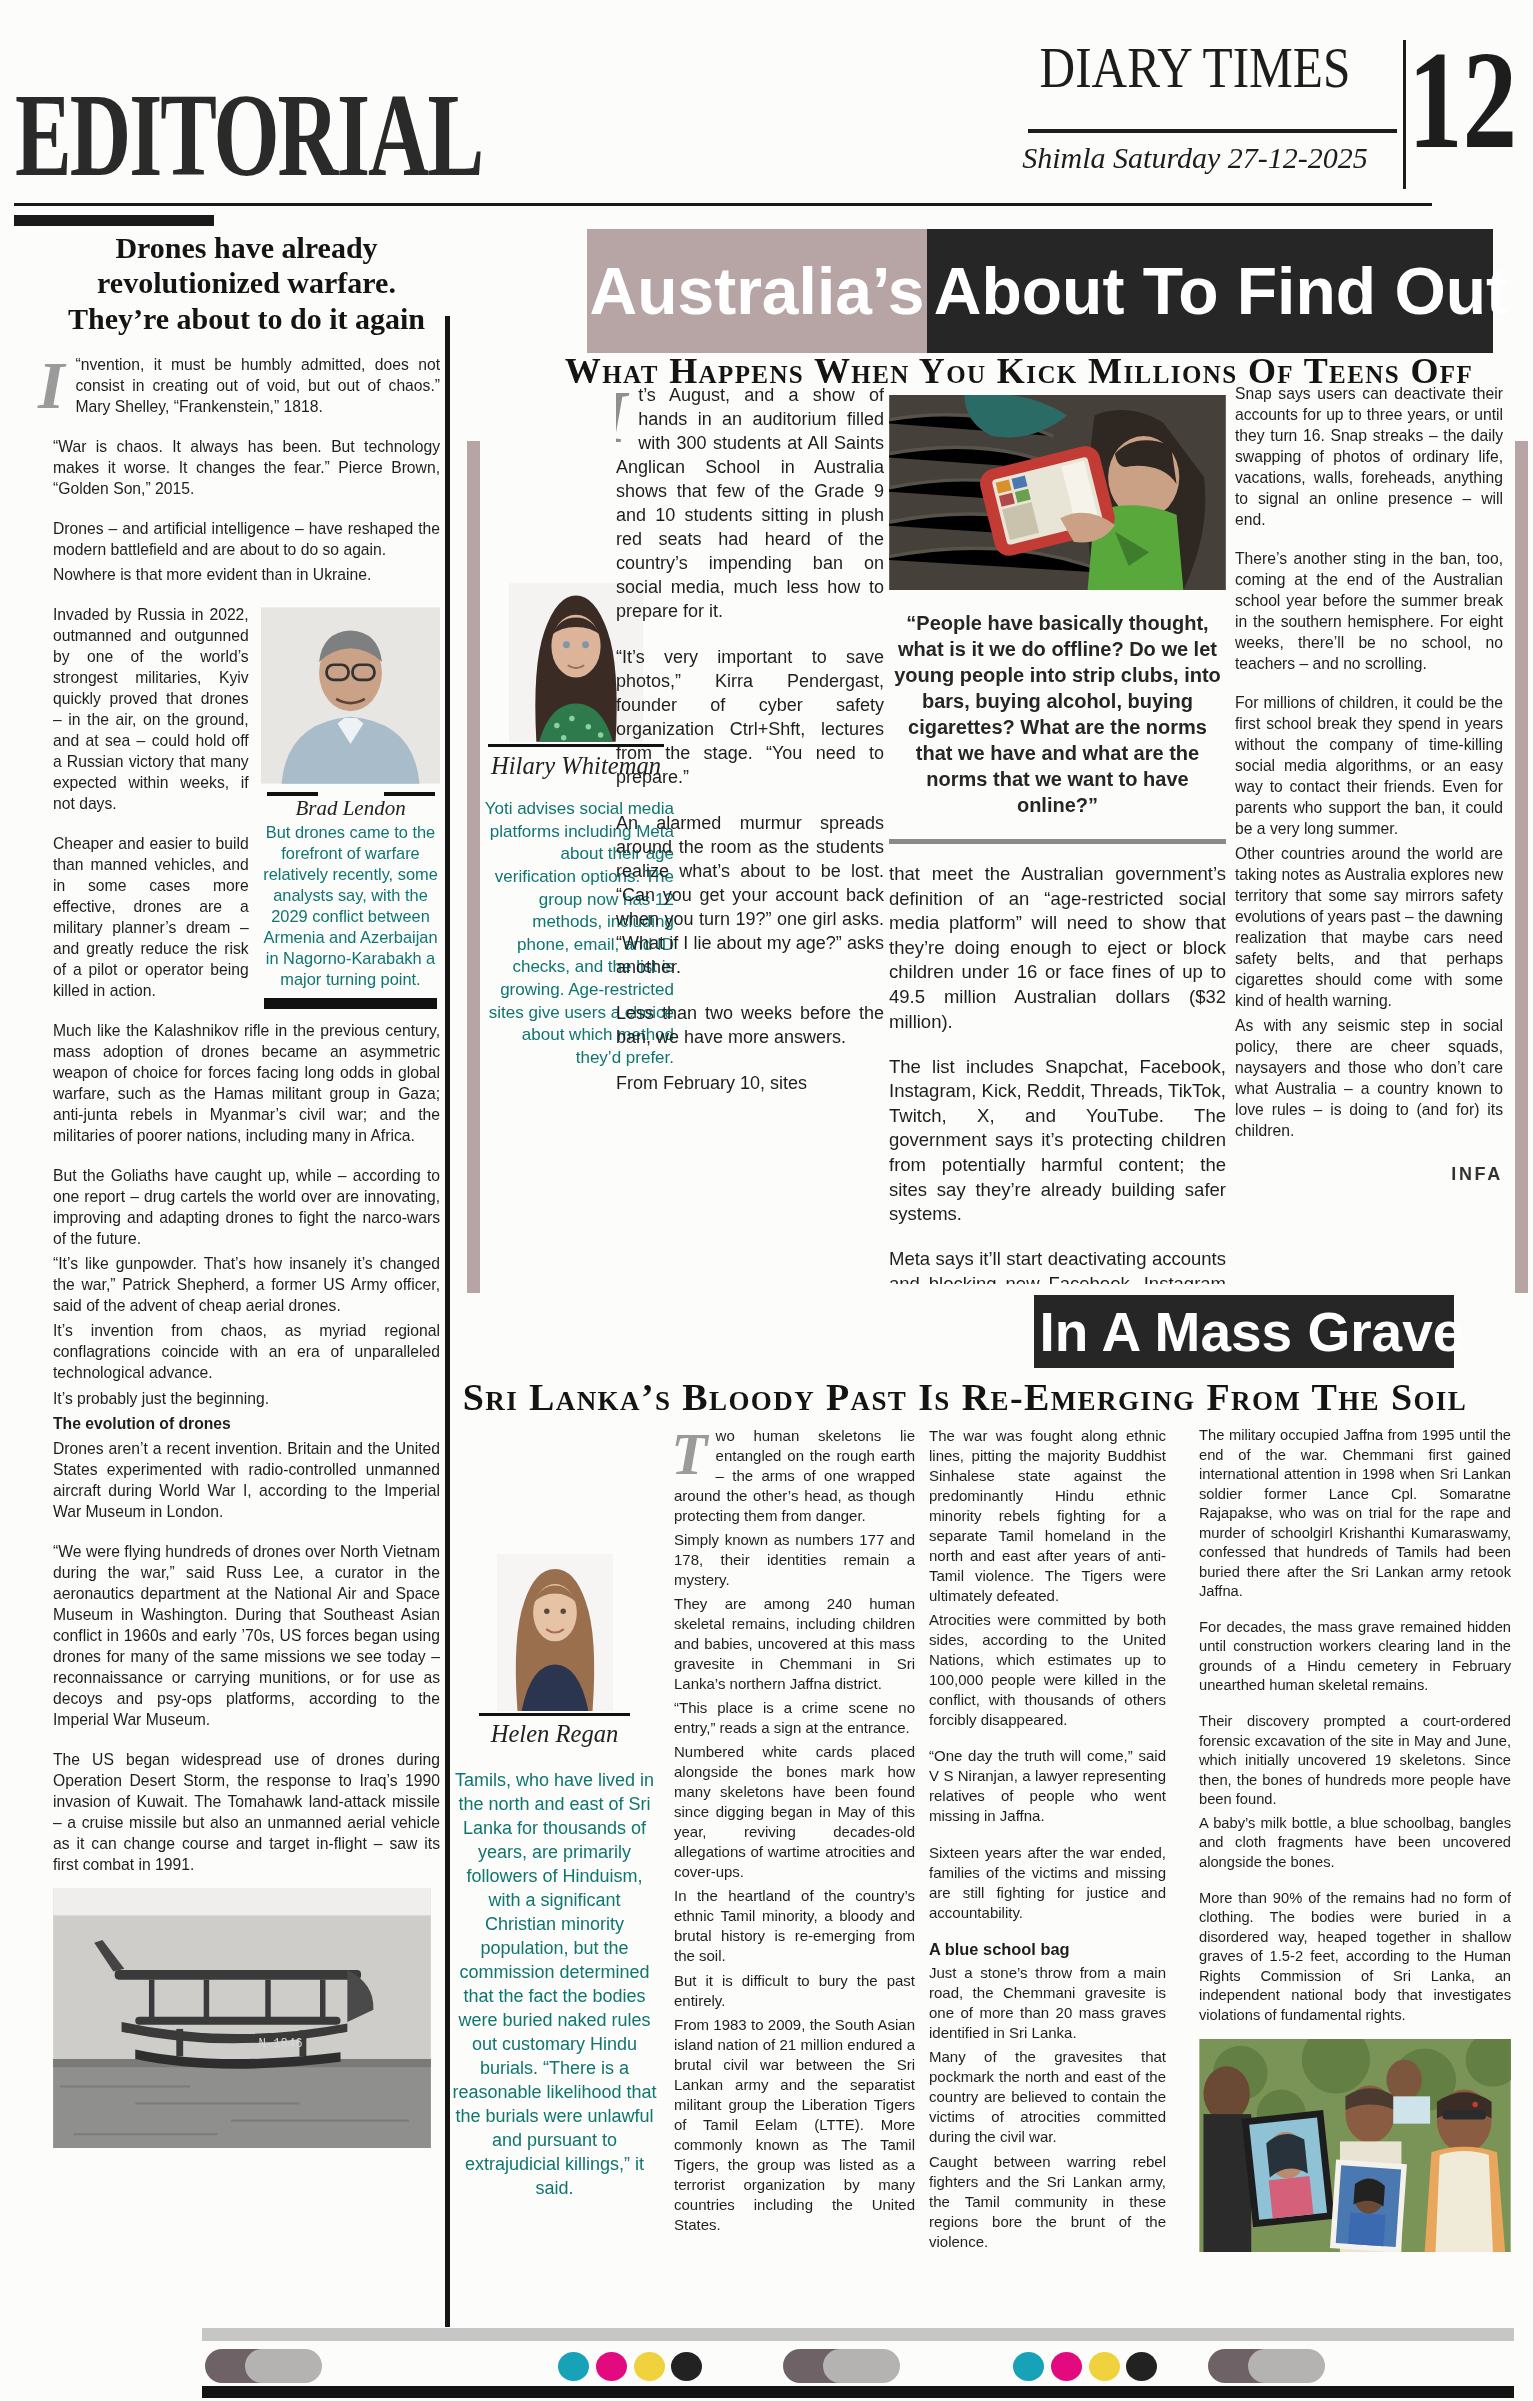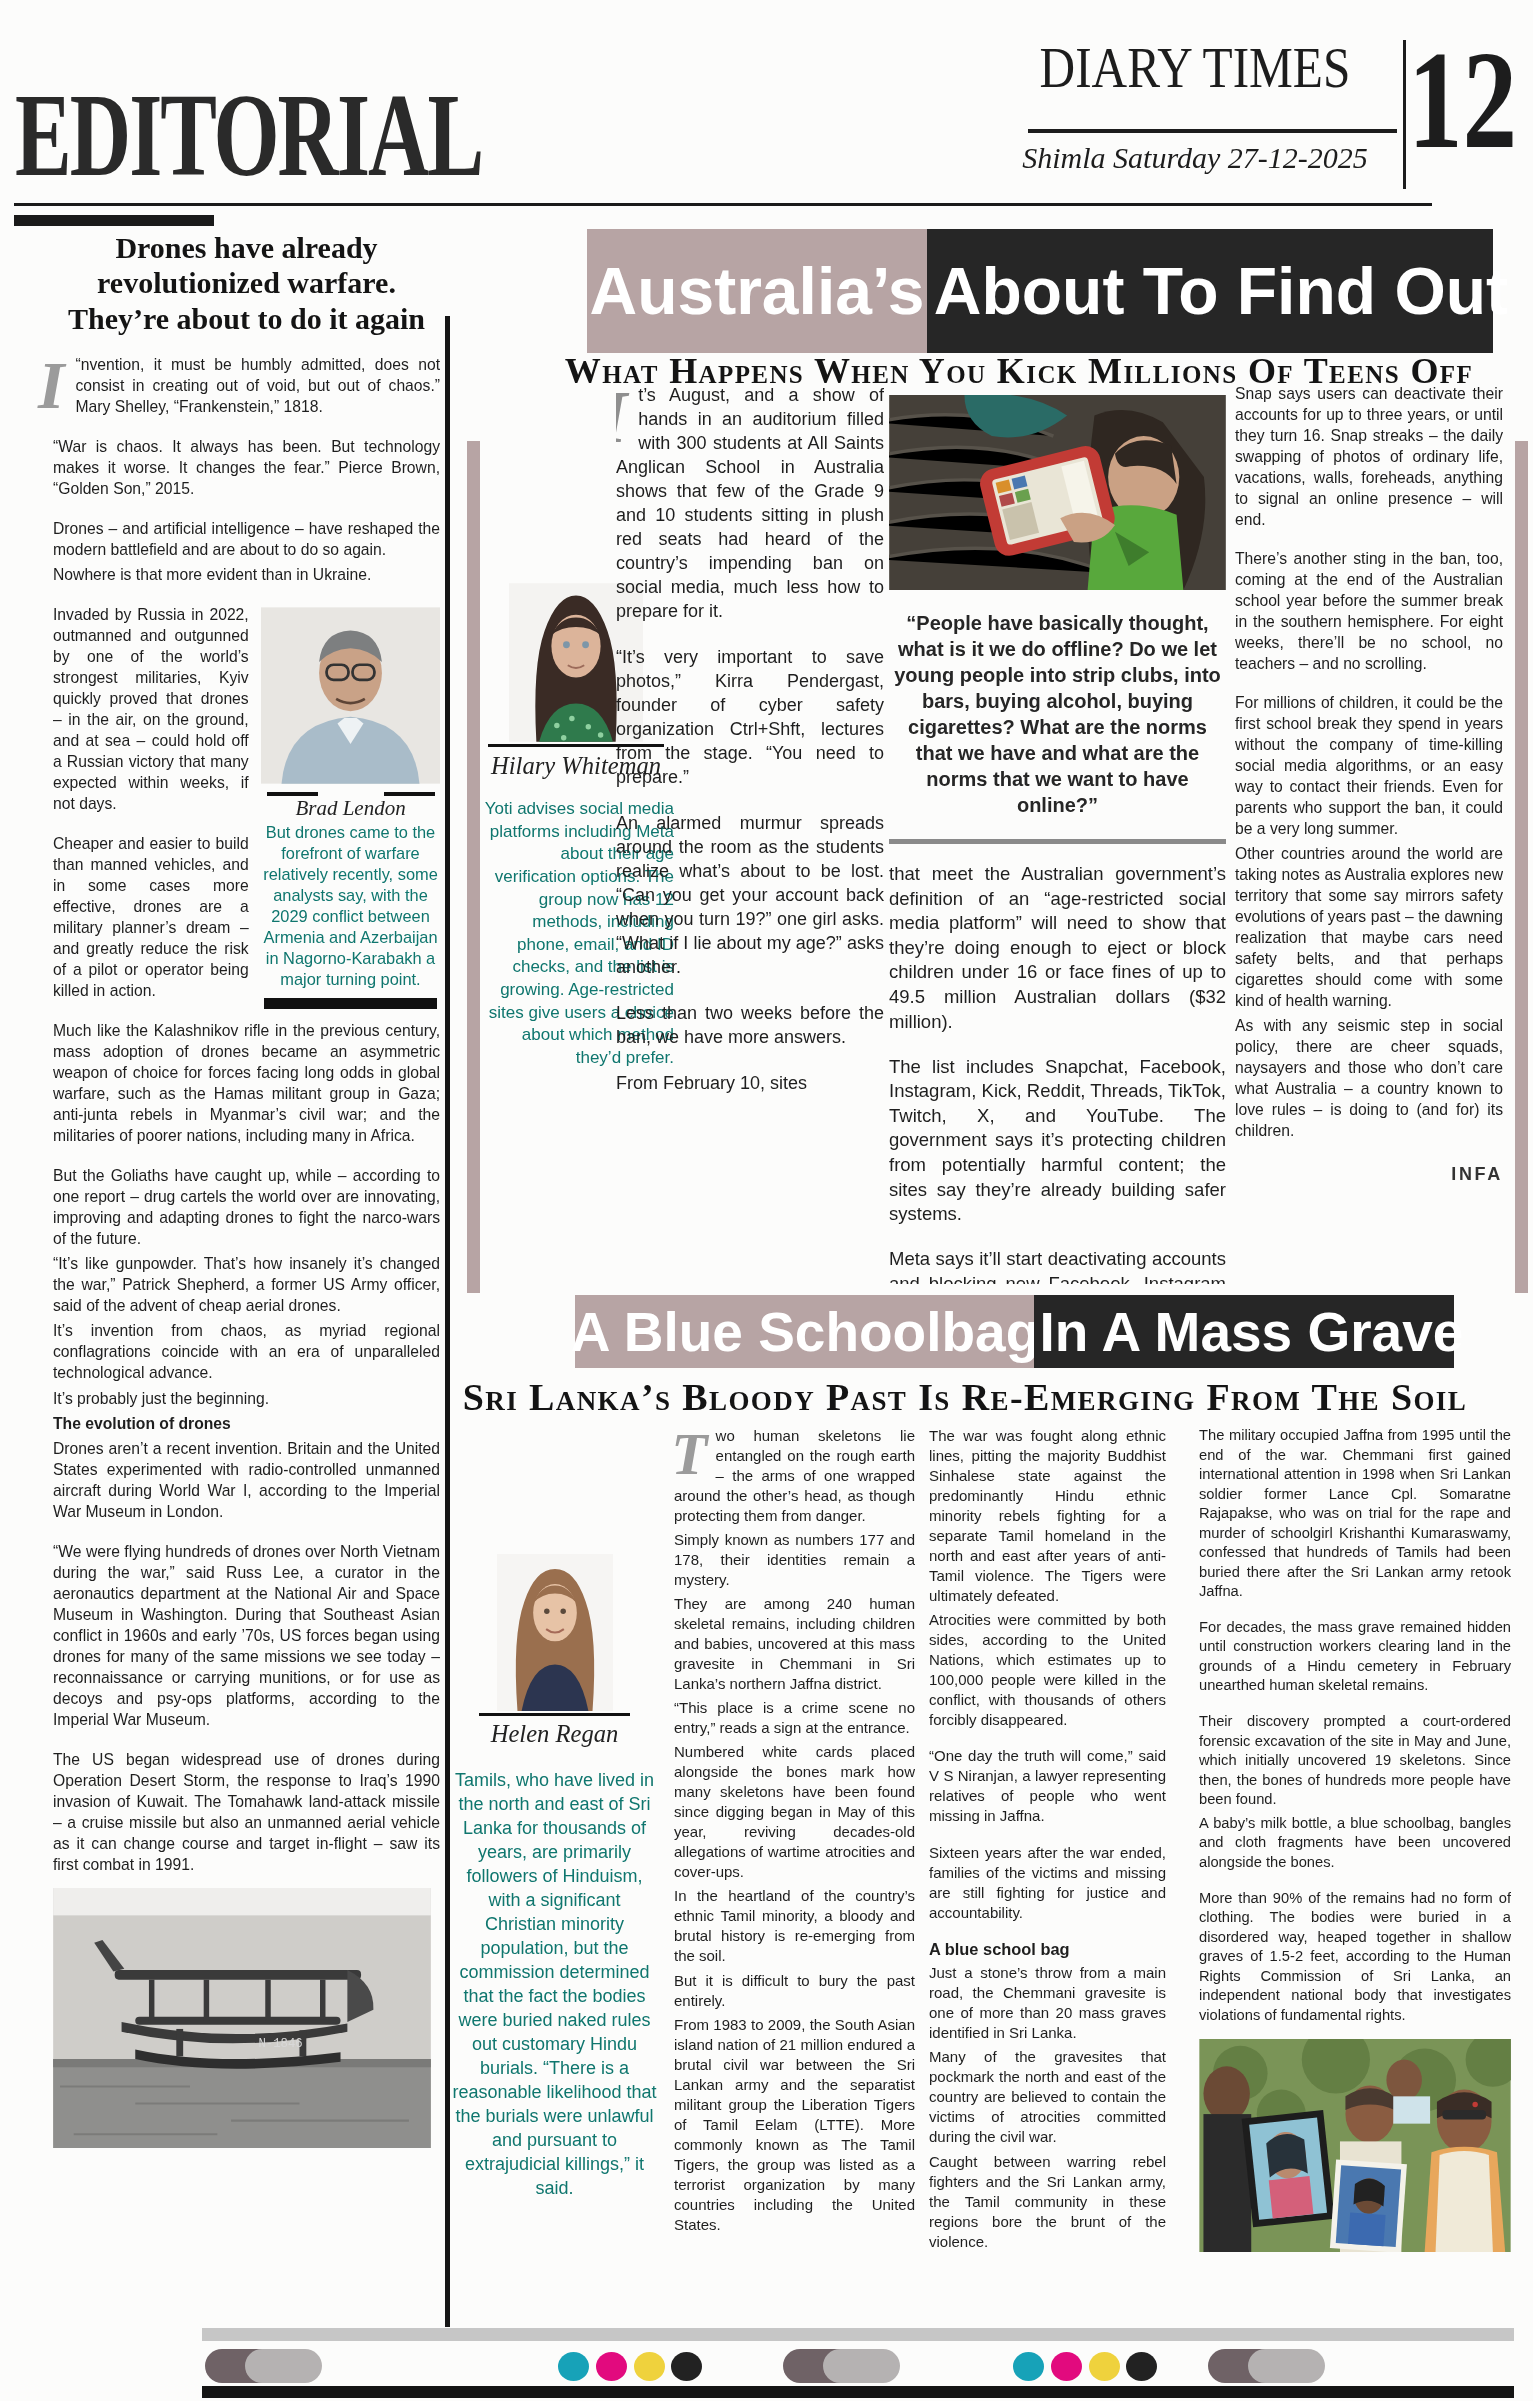--- a/index.html
+++ b/index.html
@@ -279,23 +279,20 @@
 
   <div class="aucol3 jp">
     <p class="gap">Snap says users can deactivate their accounts for up to three years, or until they turn 16. Snap streaks – the daily swapping of photos of ordinary life, vacations, walls, foreheads, anything to signal an online presence – will end.</p>
     <p class="gap">There’s another sting in the ban, too, coming at the end of the Australian school year before the summer break in the southern hemisphere. For eight weeks, there’ll be no school, no teachers – and no scrolling.</p>
     <p>For millions of children, it could be the first school break they spend in years without the company of time-killing social media algorithms, or an easy way to contact their friends. Even for parents who support the ban, it could be a very long summer.</p>
     <p>Other countries around the world are taking notes as Australia explores new territory that some say mirrors safety evolutions of years past – the dawning realization that maybe cars need safety belts, and that perhaps cigarettes should come with some kind of health warning.</p>
     <p>As with any seismic step in social policy, there are cheer squads, naysayers and those who don’t care what Australia – a country known to love rules – is doing to (and for) its children.</p>
     <div class="infa">INFA</div>
   </div>
 
-  <div class="h2-pink">
-    <span class="bighead2">A Blue Schoolbag</span>
-  </div>
   <div class="h2-dark">
     <span class="bighead2">In A Mass Grave</span>
   </div>
   <div class="subhead2">Sri Lanka’s Bloody Past Is Re-Emerging From The Soil</div>
 
   <div class="helen-fig">
     <svg width="116" height="157" viewBox="0 0 170 230">
       <rect width="170" height="230" fill="#f6f5f3"></rect>
       <path d="M30 230 Q22 120 40 70 Q56 22 85 22 Q114 22 130 70 Q148 120 140 230 Z" fill="#9a6f4e"></path>
       <ellipse cx="85" cy="86" rx="32" ry="42" fill="#e7c3a6"></ellipse>

